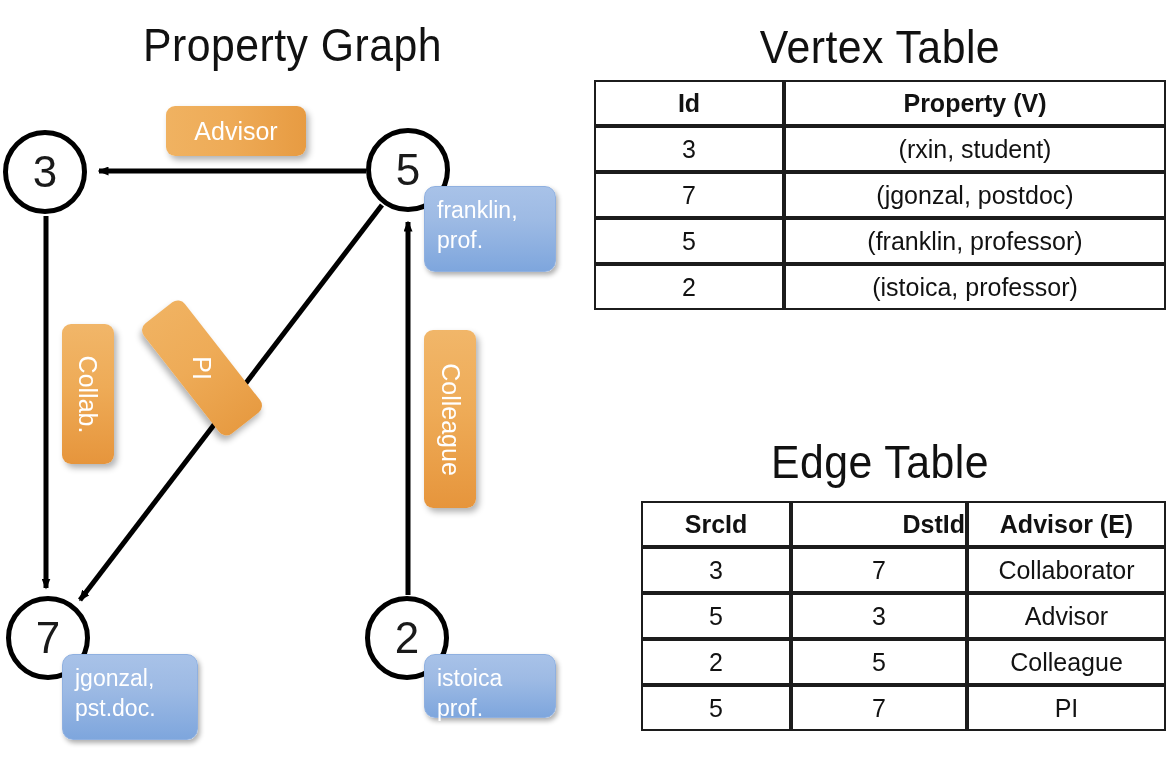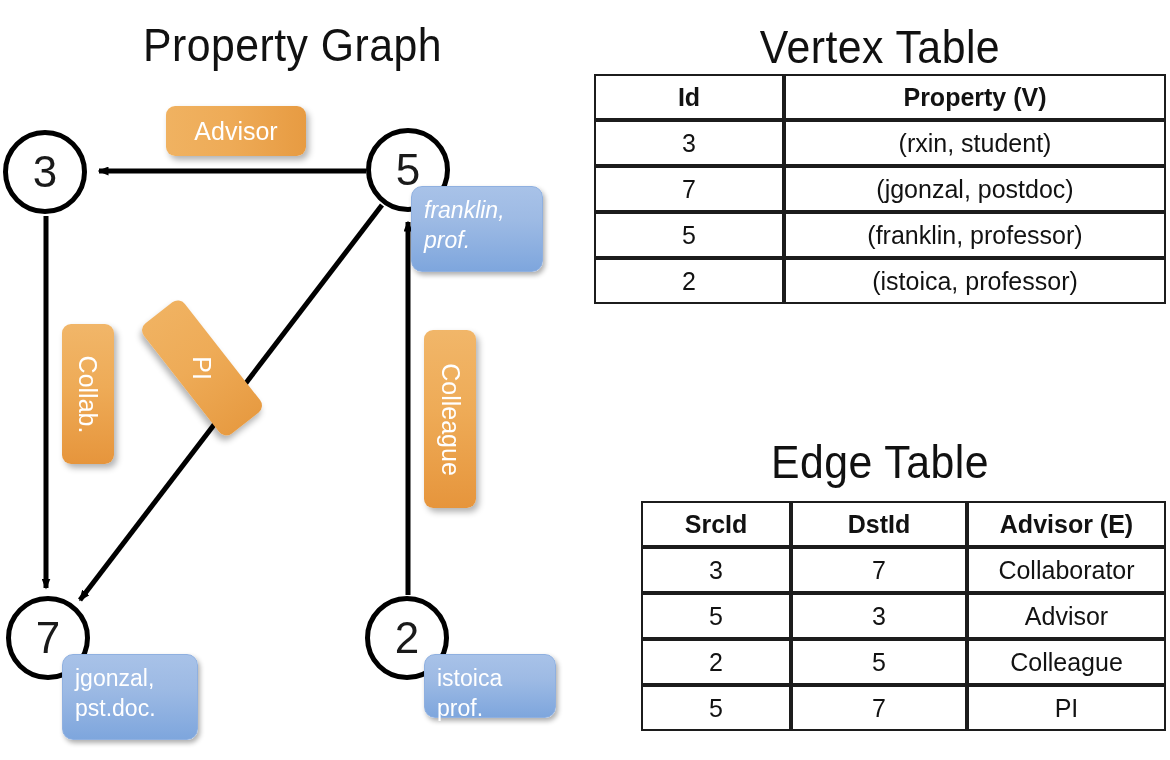--- a/index.html
+++ b/index.html
@@ -94,21 +94,21 @@
   }
   td.sep{
     border-left-width:5px;
   }
   td.vprop{background:#d4dff1;}
   td.eprop{background:#f7dfc4;}
 
   #vertex-panel{left:590px;top:4px;width:580px;}
   #edge-panel{left:590px;top:392px;width:580px;margin-top:43px;}
 
-  .tbl-wrap{margin-top:0;}
+  .tbl-wrap{margin-top:6px;}
 </style>
 </head>
 <body>
 
 <div class="panel" id="graph-panel">
 
   <div class="big-title" style="position:absolute;left:0;top:18px;width:585px;">Property Graph</div>
 
   <svg id="graph-svg" viewBox="0 0 585 760">
     <defs>
@@ -132,21 +132,21 @@
   <div class="node-circle" style="left:366px;top:128px;">
     <span>5</span>
   </div>
   <div class="node-circle" style="left:6px;top:596px;">
     <span>7</span>
   </div>
   <div class="node-circle" style="left:365px;top:596px;">
     <span>2</span>
   </div>
 
-  <div class="prop-box" style="left:411px;top:186px;width:132px;height:86px;font-style:italic;">
+  <div class="prop-box" style="left:424px;top:186px;width:132px;height:86px;">
     <div>franklin,</div>
     <div>prof.</div>
   </div>
   <div class="prop-box" style="left:62px;top:654px;width:136px;height:86px;">
     <div>jgonzal,</div>
     <div>pst.doc.</div>
   </div>
   <div class="prop-box" style="left:424px;top:654px;width:132px;height:64px;">
     <div>istoica</div>
     <div>prof.</div>
@@ -201,21 +201,21 @@
 </div>
 
 <div class="panel" id="edge-panel">
   <div class="big-title" style="margin-top:0;width:580px;">Edge Table</div>
 
   <div class="tbl-wrap" style="padding-left:4px;margin-top:12px;">
     <table class="grid" style="width:572px;padding-left:47px;">
       <tbody>
         <tr>
           <td class="hdr" style="width:150px;">SrcId</td>
-          <td class="hdr" style="width:176px;">DstId</td>
+          <td class="hdr" style="width:176px;text-align:right;">DstId</td>
           <td class="hdr eprop sep">Advisor (E)</td>
         </tr>
         <tr>
           <td>3</td>
           <td>7</td>
           <td class="eprop sep">Collaborator</td>
         </tr>
         <tr>
           <td>5</td>
           <td>3</td>

